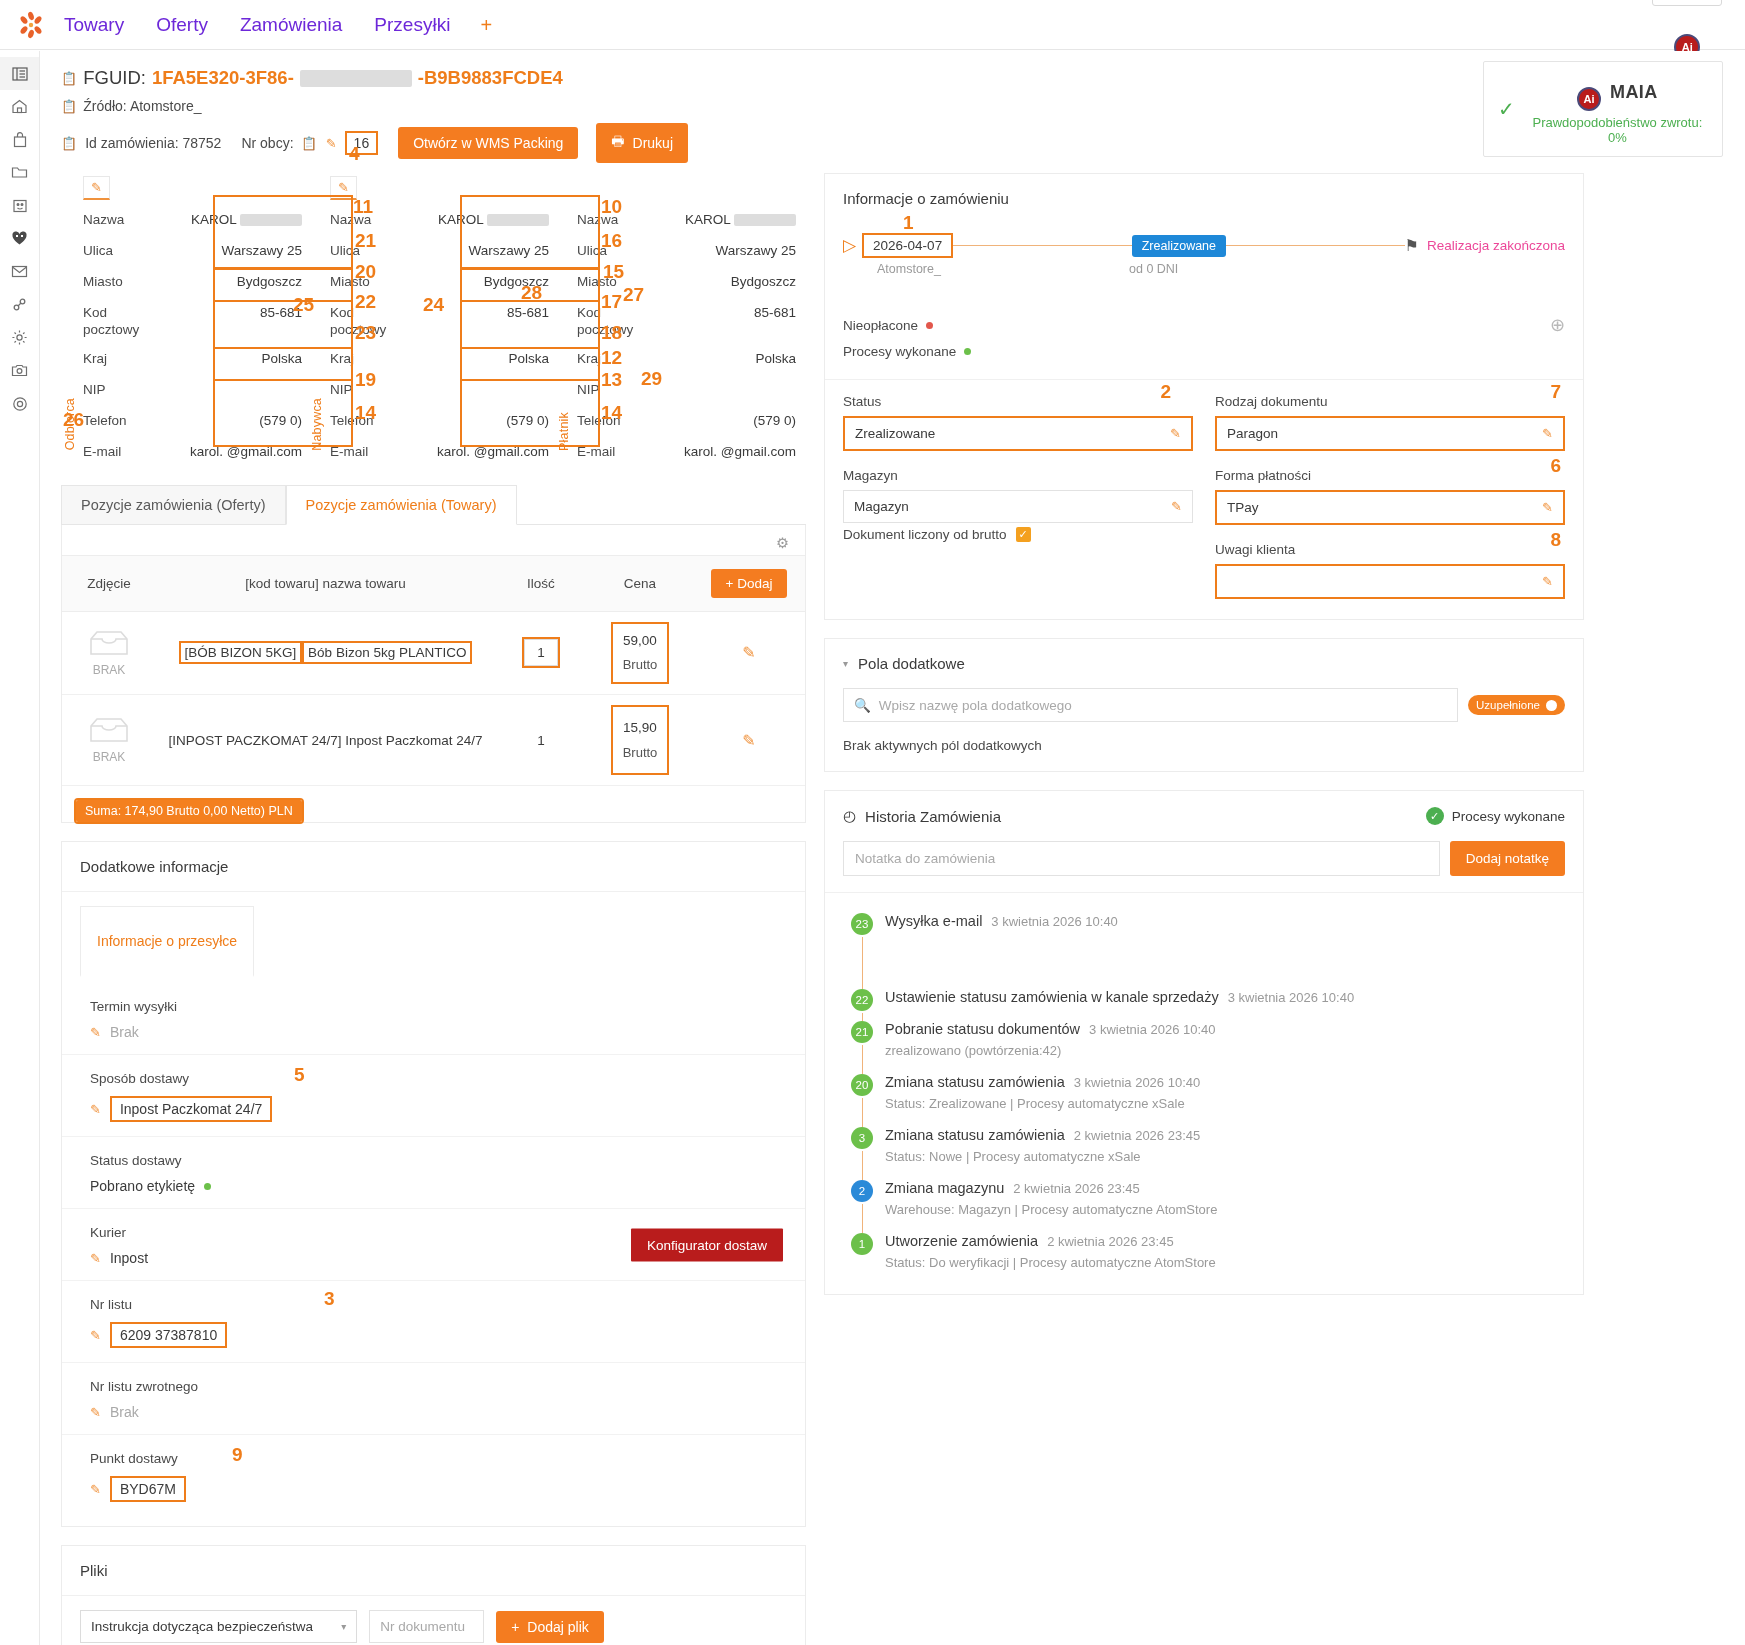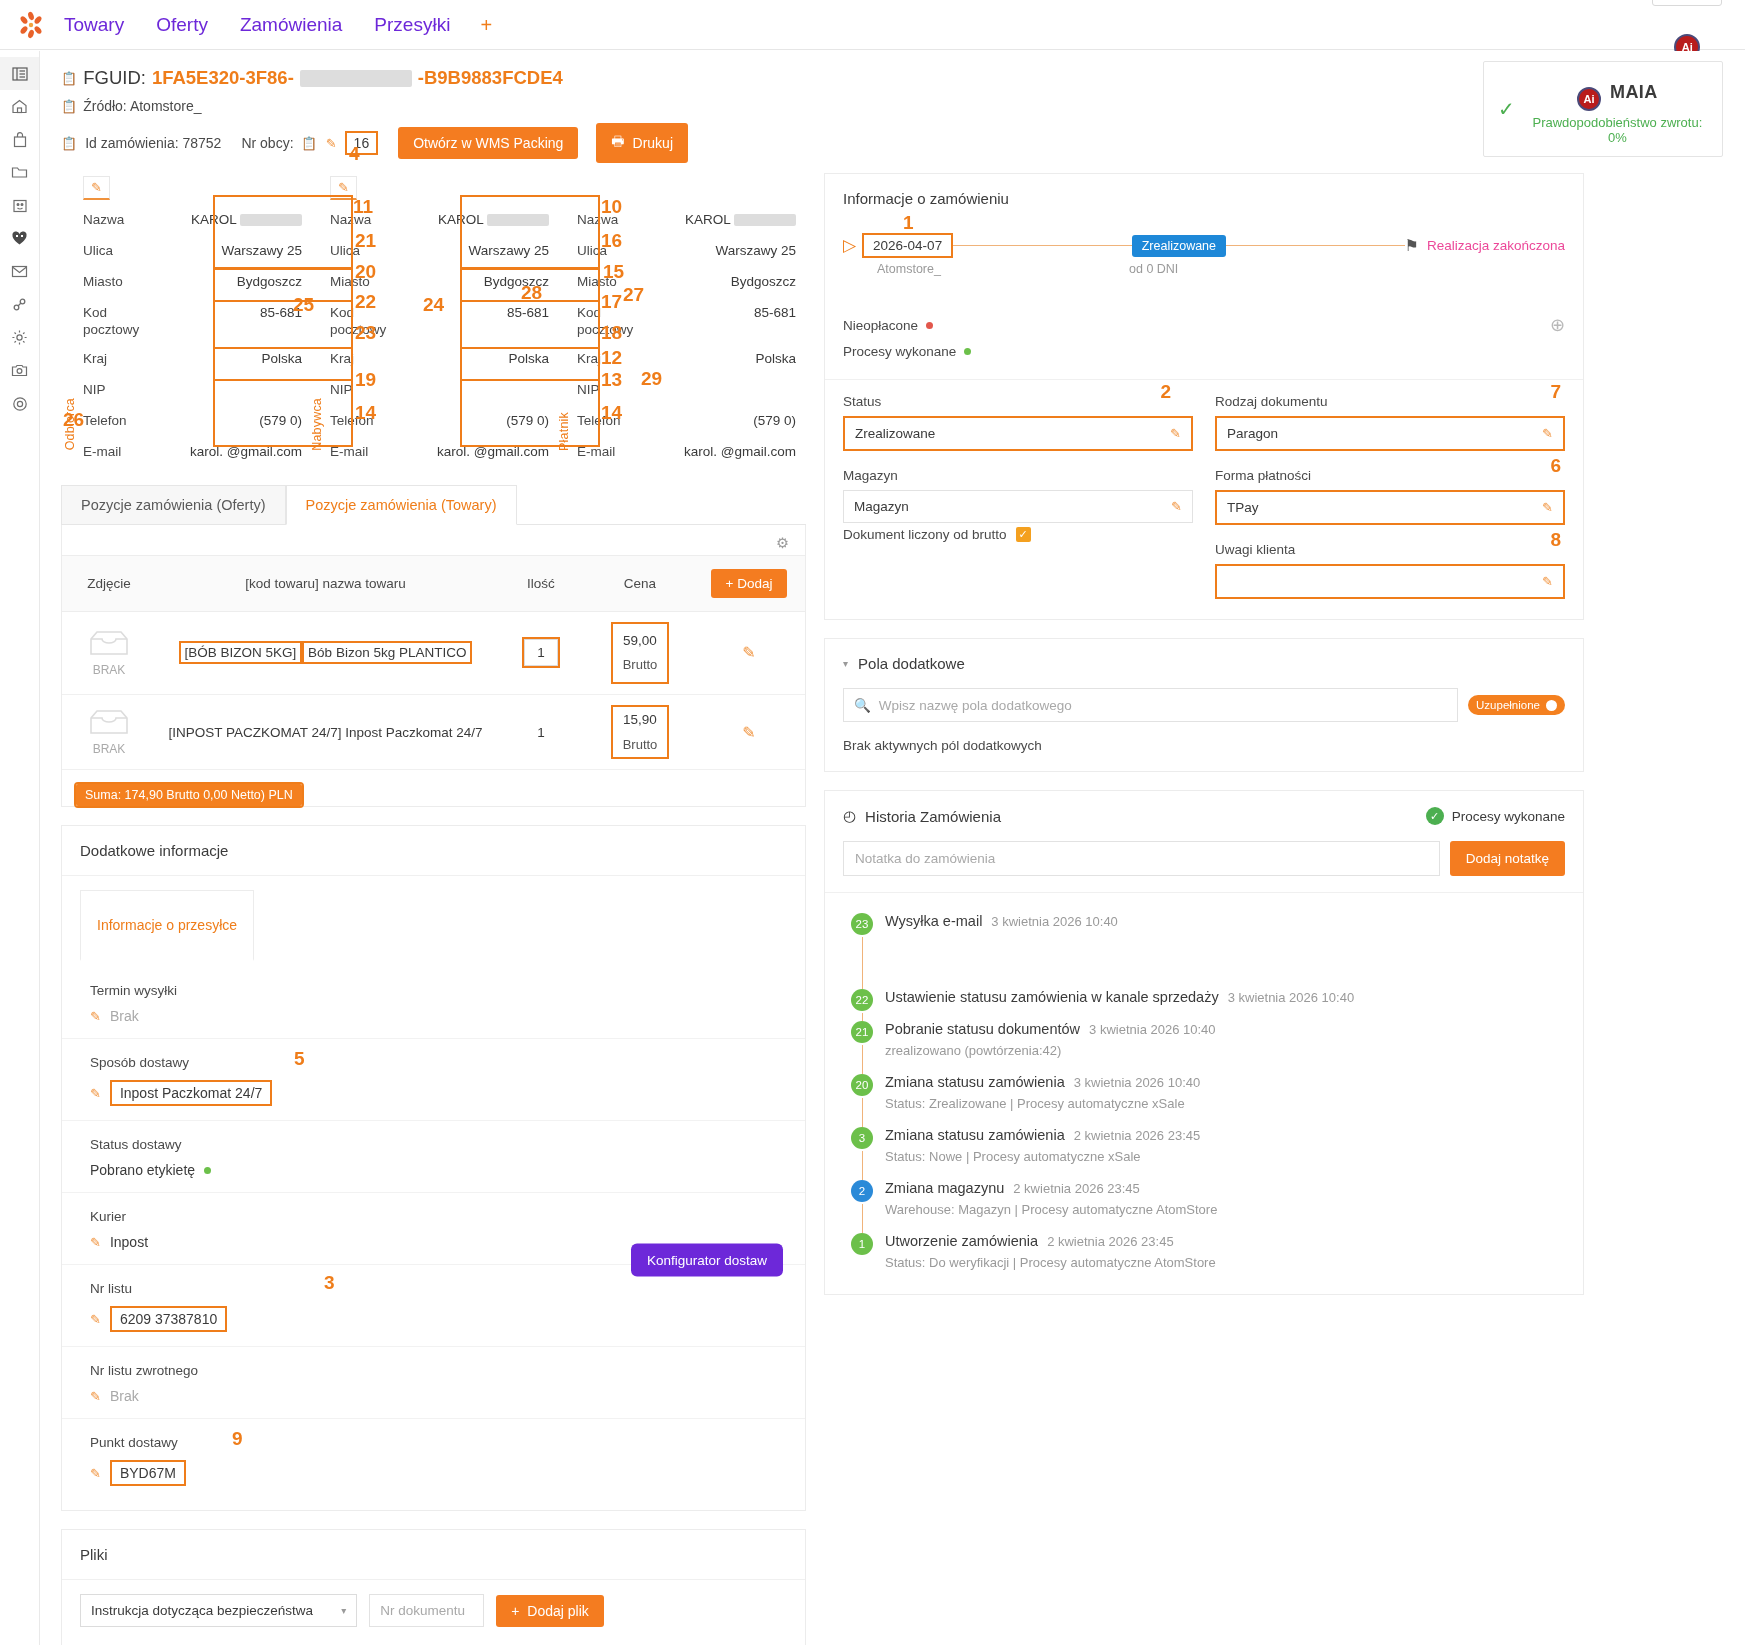--- a/index.html
+++ b/index.html
@@ -168,21 +168,21 @@
   }
   .fields { padding: 6px 0 10px 0; }
   .fieldrow { padding: 16px 18px 14px 28px; border-bottom: 1px solid #f2f2f2; position: relative; }
   .flabel { font-size: 13.5px; color: #4a4a4a; margin-bottom: 10px; }
   .fval { display: flex; align-items: center; gap: 9px; font-size: 14px; color: #3b3b3b; }
   .fval .muted { color: #a9a9a9; }
   .fbox { border: 2px solid #ef7d1a; padding: 3px 8px; }
   .dot-green { width: 7px; height: 7px; border-radius: 50%; background: #6cc04a; display: inline-block; }
   .cfg-btn {
     position: absolute; right: 22px; top: 50%; transform: translateY(-50%);
-    background: #6d28d9; color: #fff; border: none; border-radius: 6px; padding: 9px 16px; font-size: 13.5px; margin-top: 31px;
+    background: #b91c1c; color: #fff; border: none; border-radius: 1px; padding: 9px 16px; font-size: 13.5px;
   }
   .files-row { display: flex; align-items: center; gap: 12px; padding: 14px 18px 20px; }
   .select-like {
     border: 1px solid #dcdcdc; padding: 8px 10px; font-size: 13.5px; color: #3b3b3b;
     display: flex; align-items: center; gap: 28px; min-width: 208px; justify-content: space-between;
   }
   .input-like {
     border: 1px solid #e2e2e2; padding: 8px 10px; font-size: 13.5px; color: #a9a9a9; width: 115px;
   }
 
@@ -633,21 +633,21 @@
                   </div>
                 </td>
                 <td>
                   <span>[INPOST PACZKOMAT 24/7]</span>
                   <span>Inpost Paczkomat 24/7</span>
                 </td>
                 <td>
                   <span>1</span>
                 </td>
                 <td>
-                  <div class="price-cell hl" style="display:inline-block;padding:0 10px;">
+                  <div class="price-cell hl" style="display:inline-block;padding:8px 10px;">
                     <div>15,90</div>
                     <div class="price-b">Brutto</div>
                   </div>
                 </td>
                 <td>
                   <span class="pen" style="font-size:16px;">✎</span>
                 </td>
               </tr>
             </tbody>
           </table>

